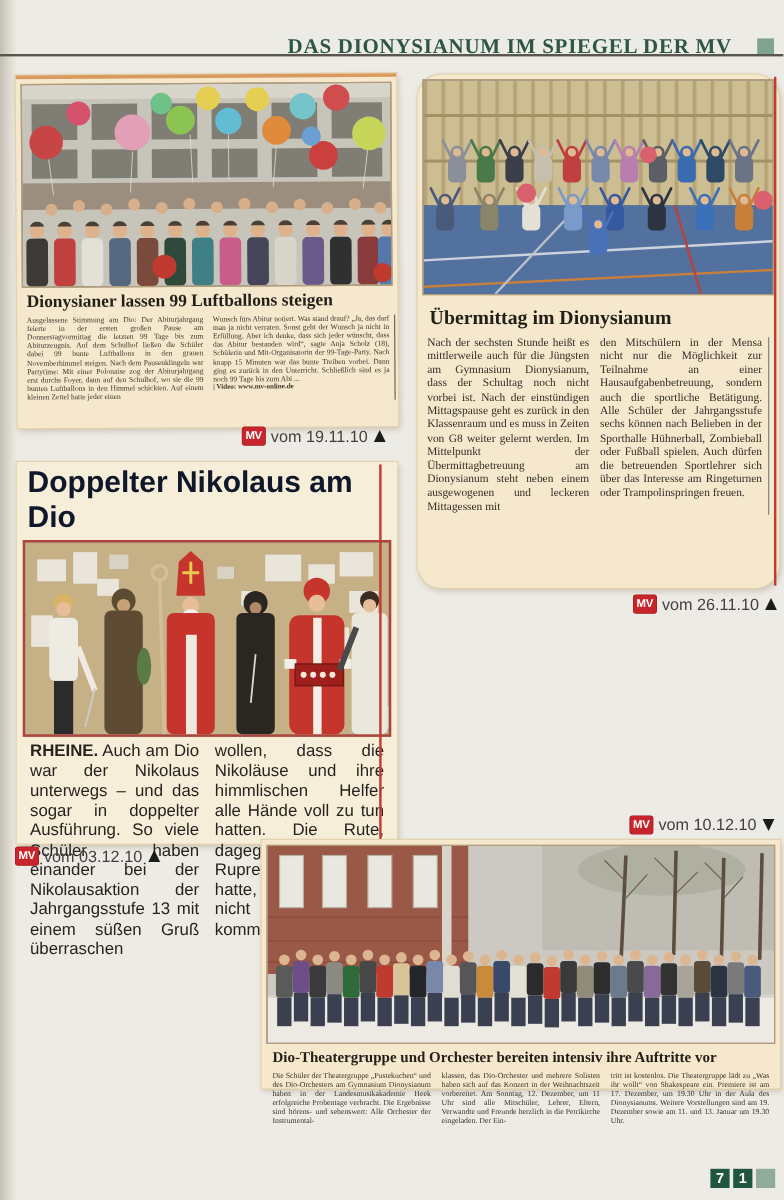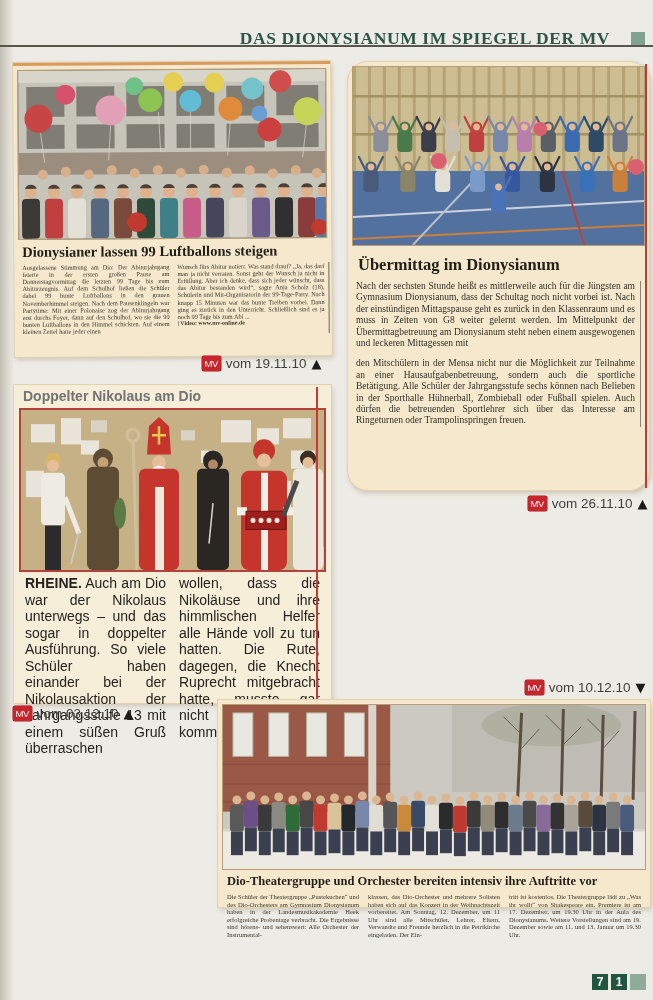--- a/index.html
+++ b/index.html
@@ -32,37 +32,37 @@
   .photo svg{display:block;width:100%;height:100%;}
   .c1 .photo{height:168px;}
   .c2 .photo{height:178px;}
   .c3 .photo{height:160px;border:2px solid #b2423a;margin:3px 5px;}
   .c4 .photo{height:164px;}
   .serif-head{font-family:"Liberation Serif", serif;font-weight:bold;color:#221e18;}
   .c1 .serif-head{font-size:14.5px;margin:2px 8px 3px;}
   .c2 .serif-head{font-size:16.5px;margin:9px 10px 6px;}
   .c4 .serif-head{font-size:12.5px;margin:3px 9px 4px;}
   .sans-head{font-family:"Liberation Sans", sans-serif;font-weight:bold;
-    font-size:14px;color:#737373;margin:3px 9px 4px;}
+    font-size:25px;color:#0f172a;margin:3px 9px 4px;}
   .cols{display:flex;margin:0 8px;}
   .cols p{margin:0;text-align:justify;}
   .col{flex:1;}
   .c1 .cols{font-family:"Liberation Serif", serif;font-size:6.3px;line-height:1.13;
     color:#3b352b;gap:8px;border-right:1px solid #6b655b;padding-right:4px;margin-right:2px;}
   .credit{text-align:right;font-weight:bold;font-size:5.9px;margin-top:2px;}
   .c2 .cols{font-family:"Liberation Serif", serif;font-size:9.5px;line-height:1.2;
-    color:#322e27;gap:9px;border-right:1px solid #8a8478;padding-right:5px;margin-right:8px;flex-direction:column;}
+    color:#322e27;gap:9px;border-right:1px solid #8a8478;padding-right:5px;margin-right:8px;}
   .c3 .cols{font-size:14px;line-height:1.18;color:#26231e;gap:13px;margin:0 11px;}
   .lead{font-weight:bold;}
   .c4 .cols{font-family:"Liberation Serif", serif;font-size:6.5px;line-height:1.16;
     color:#3b352b;gap:9px;margin:0 9px;}
   
   .stamp{position:absolute;display:flex;align-items:center;gap:5px;
     font-size:13.5px;color:#413f3b;}
-  .mv{background:#c8242b;color:#fff;font-weight:normal;font-size:9.5px;
+  .mv{background:#c8242b;color:#fff;font-weight:bold;font-size:9.5px;
     padding:2.5px 2.5px;border-radius:2px;line-height:1;letter-spacing:-0.3px;
     box-shadow:0 0 0 0.5px #a01b20;}
   .tri{color:#1b1b1b;font-size:13px;font-family:"DejaVu Sans", sans-serif;line-height:1;}
   .s1{left:202px;top:356px;}
   .s2{left:528px;top:496px;}
   .s3{left:13px;top:706px;}
   .s4{left:525px;top:680px;}
   
   .pagenum{position:absolute;right:7px;bottom:10px;display:flex;gap:3px;}
   .pn{width:16px;height:16px;background:#20563f;color:#fff;font-weight:bold;

